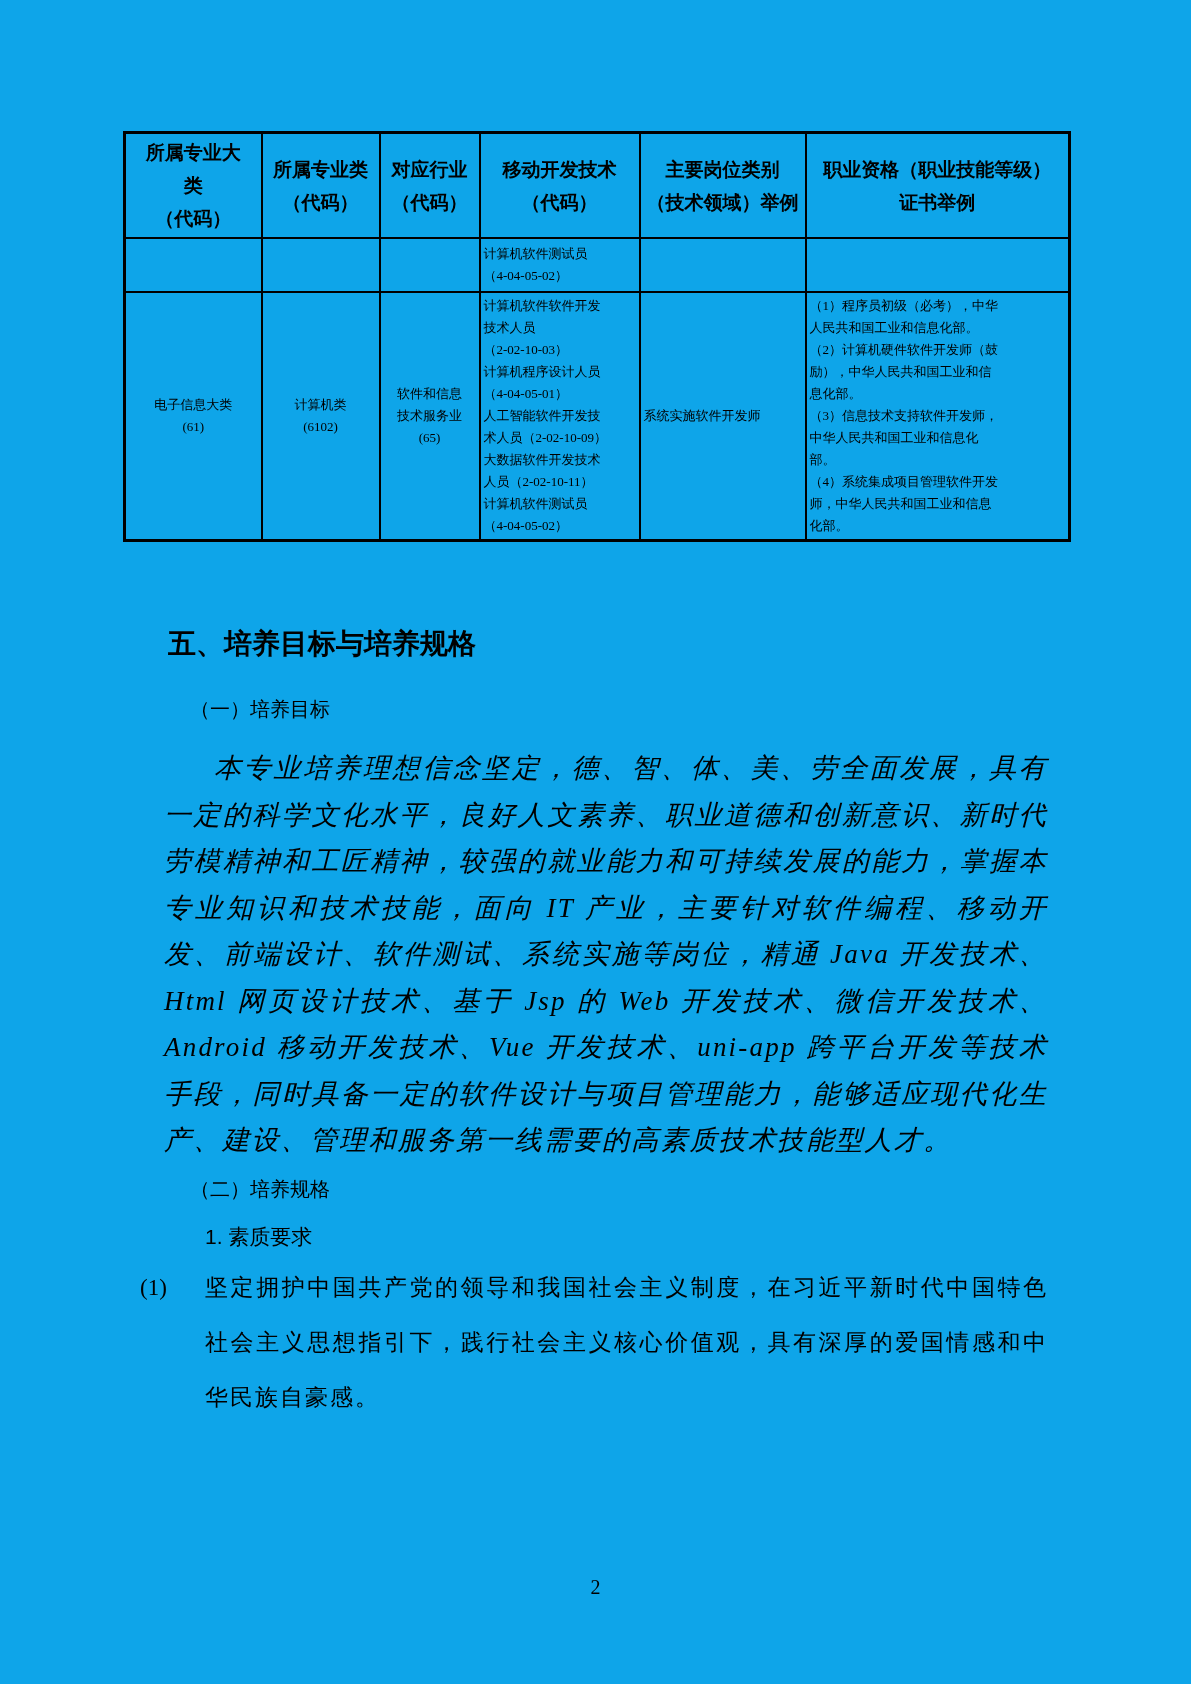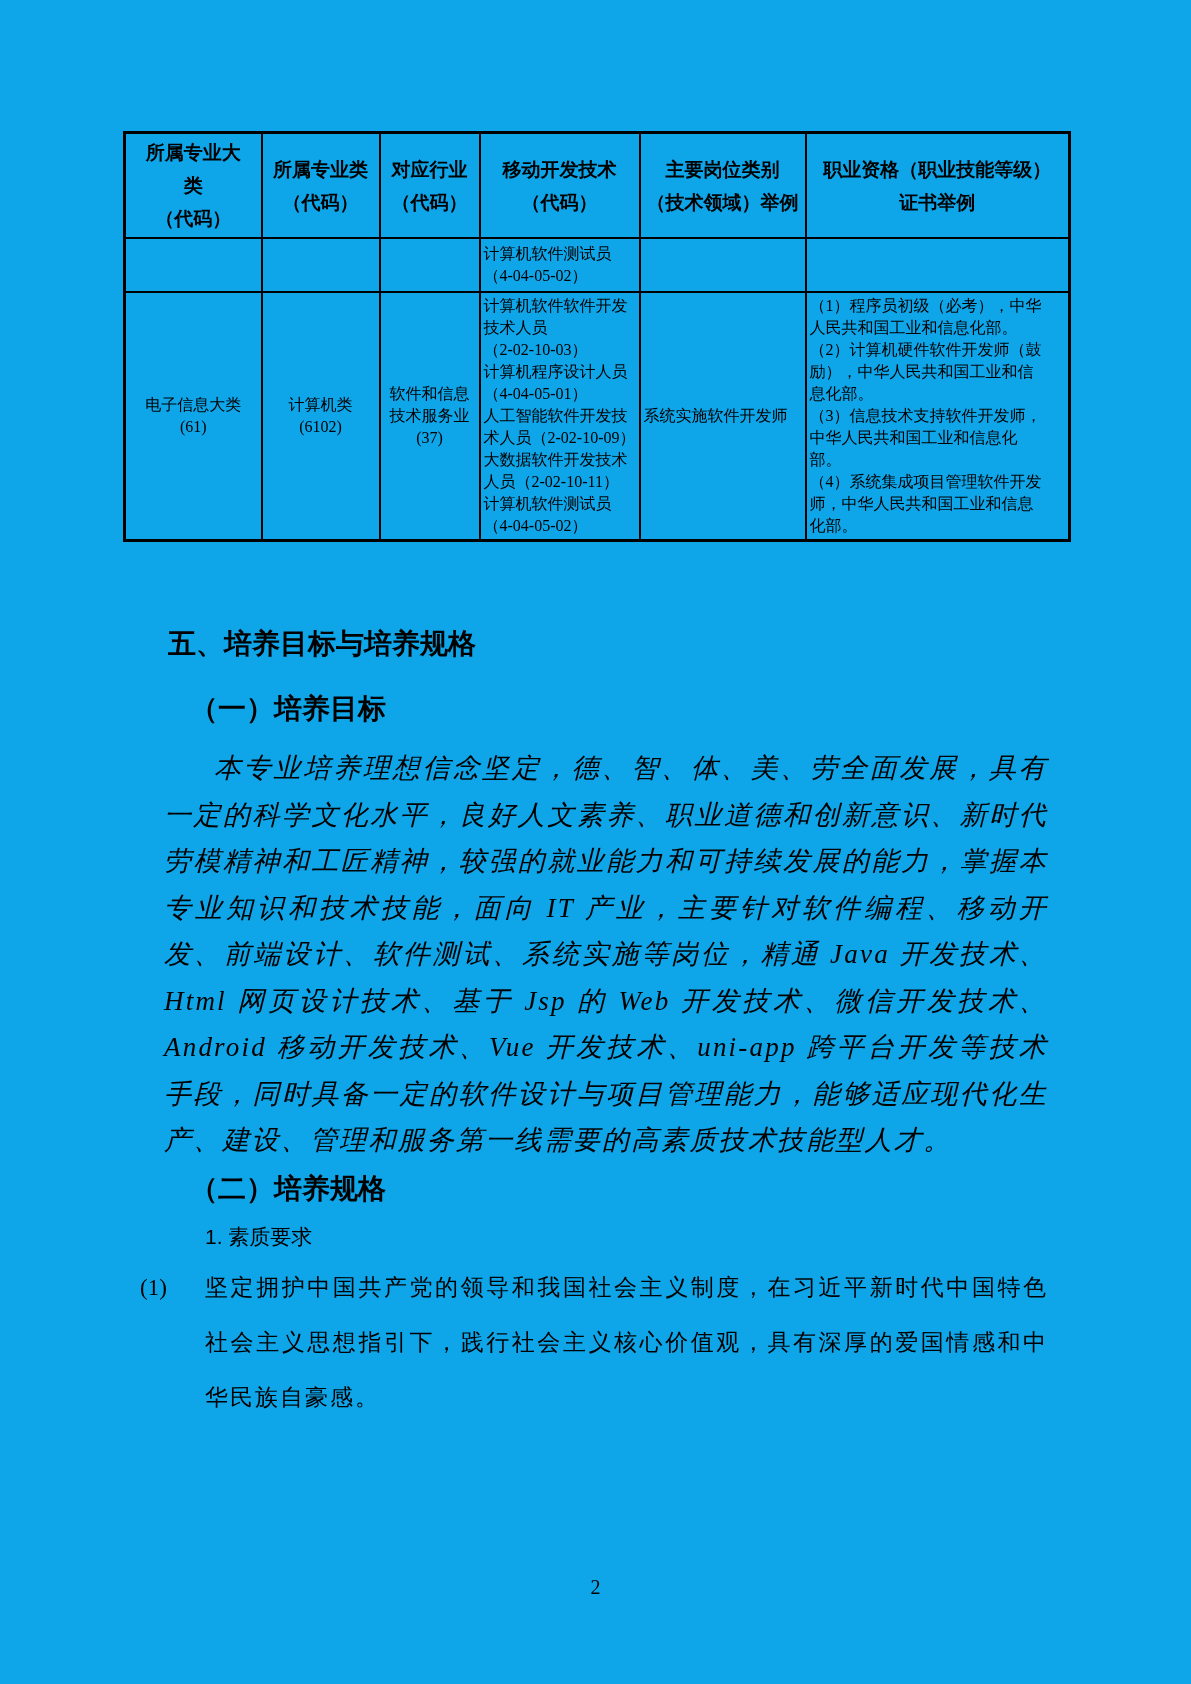--- a/index.html
+++ b/index.html
@@ -19,21 +19,21 @@
     border-collapse: collapse;
     table-layout: fixed;
     width: 945px;
     border: 3px solid #000;
   }
   .doc-table td {
     border: 2px solid #000;
     vertical-align: middle;
     padding: 2px 3px;
     white-space: pre-line;
-    font-size: 16px;
+    font-size: 13px;
     line-height: 22px;
     font-family: "Liberation Serif", "DejaVu Serif", serif;
     overflow: hidden;
   }
   .doc-table tr.hdr td {
     font-family: "Liberation Sans", "DejaVu Sans", sans-serif;
     font-weight: bold;
     font-size: 19px;
     line-height: 33px;
     text-align: center;
@@ -47,22 +47,22 @@
   .h1 {
     margin: 82px 0 0 45px;
     font-family: Liberation Serif, serif;
     font-weight: bold;
     font-size: 28px;
     line-height: 40px;
   }
   .h2 {
     margin: 28px 0 0 67px;
     font-family: "Liberation Sans", "DejaVu Sans", sans-serif;
-    font-weight: bold;
-    font-size: 28px;
+    font-weight: normal;
+    font-size: 20px;
     line-height: 34px;
   }
   .h2.second { margin-top: 8px; }
   .body-par {
     margin: 19px 0 0 41px;
     width: 884px;
     font-size: 27px;
     letter-spacing: 2.2px;
     line-height: 46.5px;
     text-align: justify;
@@ -149,21 +149,21 @@
       <td class="c-left"></td>
       <td class="c-left"></td>
     </tr>
     <tr class="r2">
       <td class="c-center">电子信息大类
 (61)</td>
       <td class="c-center">计算机类
 (6102)</td>
       <td class="c-center">软件和信息
 技术服务业
-(37)</td>
+(65)</td>
       <td class="c-left">计算机软件软件开发
 技术人员
 （2-02-10-03）
 计算机程序设计人员
 （4-04-05-01）
 人工智能软件开发技
 术人员（2-02-10-09）
 大数据软件开发技术
 人员（2-02-10-11）
 计算机软件测试员

